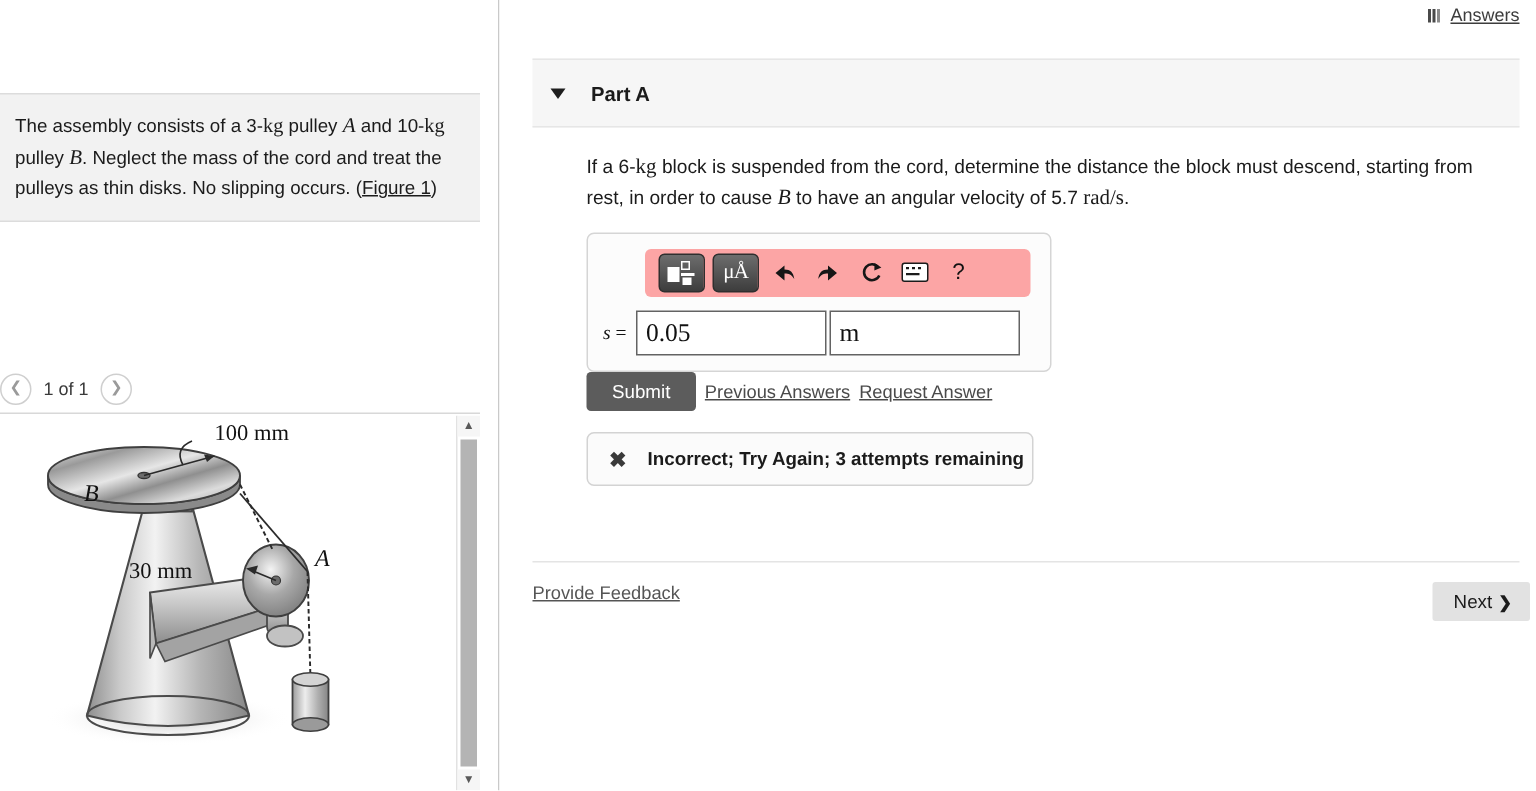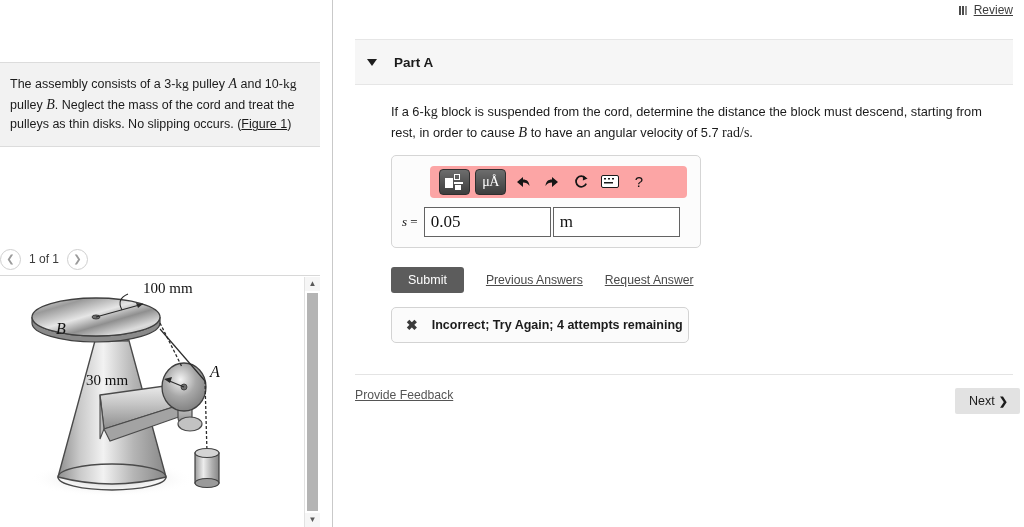--- a/index.html
+++ b/index.html
@@ -351,24 +351,24 @@
     font-size: 17px;
     color: #111;
     padding: 0 6px;
     box-sizing: border-box;
     outline: none;
   }
   .ans-value { width: 127px; }
   .ans-units { width: 127px; margin-left: 2px; }
 
   .submit-row {
-    margin-top: 19px;
-    display: flex;
-    align-items: center;
-    gap: 22px;
+    margin-top: 0;
+    display: flex;
+    align-items: center;
+    gap: 6px;
   }
   .submit-btn {
     background: #5c5c5c;
     color: #ffffff;
     border: none;
     border-radius: 3px;
     font-family: "Liberation Sans", sans-serif;
     font-size: 12.5px;
     padding: 6px 17px;
     cursor: pointer;
@@ -551,21 +551,21 @@
   </div>
 
   <div class="main">
 
     <div class="review-row">
       <span class="review-icon">
           <span></span>
           <span></span>
           <span></span>
         </span>
-      <span class="review-link">Review</span>
+      <span class="review-link">Answers</span>
     </div>
 
     <div class="part-panel">
       <div class="part-header">
         <div class="caret"></div>
         <div class="part-title">Part A</div>
       </div>
 
       <div class="part-body">
         <div class="prompt">
@@ -618,21 +618,21 @@
         </div>
 
         <div class="submit-row">
           <button class="submit-btn">Submit</button>
           <span class="link-gray">Previous Answers</span>
           <span class="link-gray">Request Answer</span>
         </div>
 
         <div class="alert">
           <span class="x-icon">✖</span>
-          <span class="alert-text">Incorrect; Try Again; 4 attempts remaining</span>
+          <span class="alert-text">Incorrect; Try Again; 3 attempts remaining</span>
         </div>
       </div>
     </div>
 
     <div class="footer-rule"></div>
     <span class="feedback-link">Provide Feedback</span>
     <button class="next-btn">
       <span>Next</span>
       <span class="next-chev">❯</span>
     </button>

